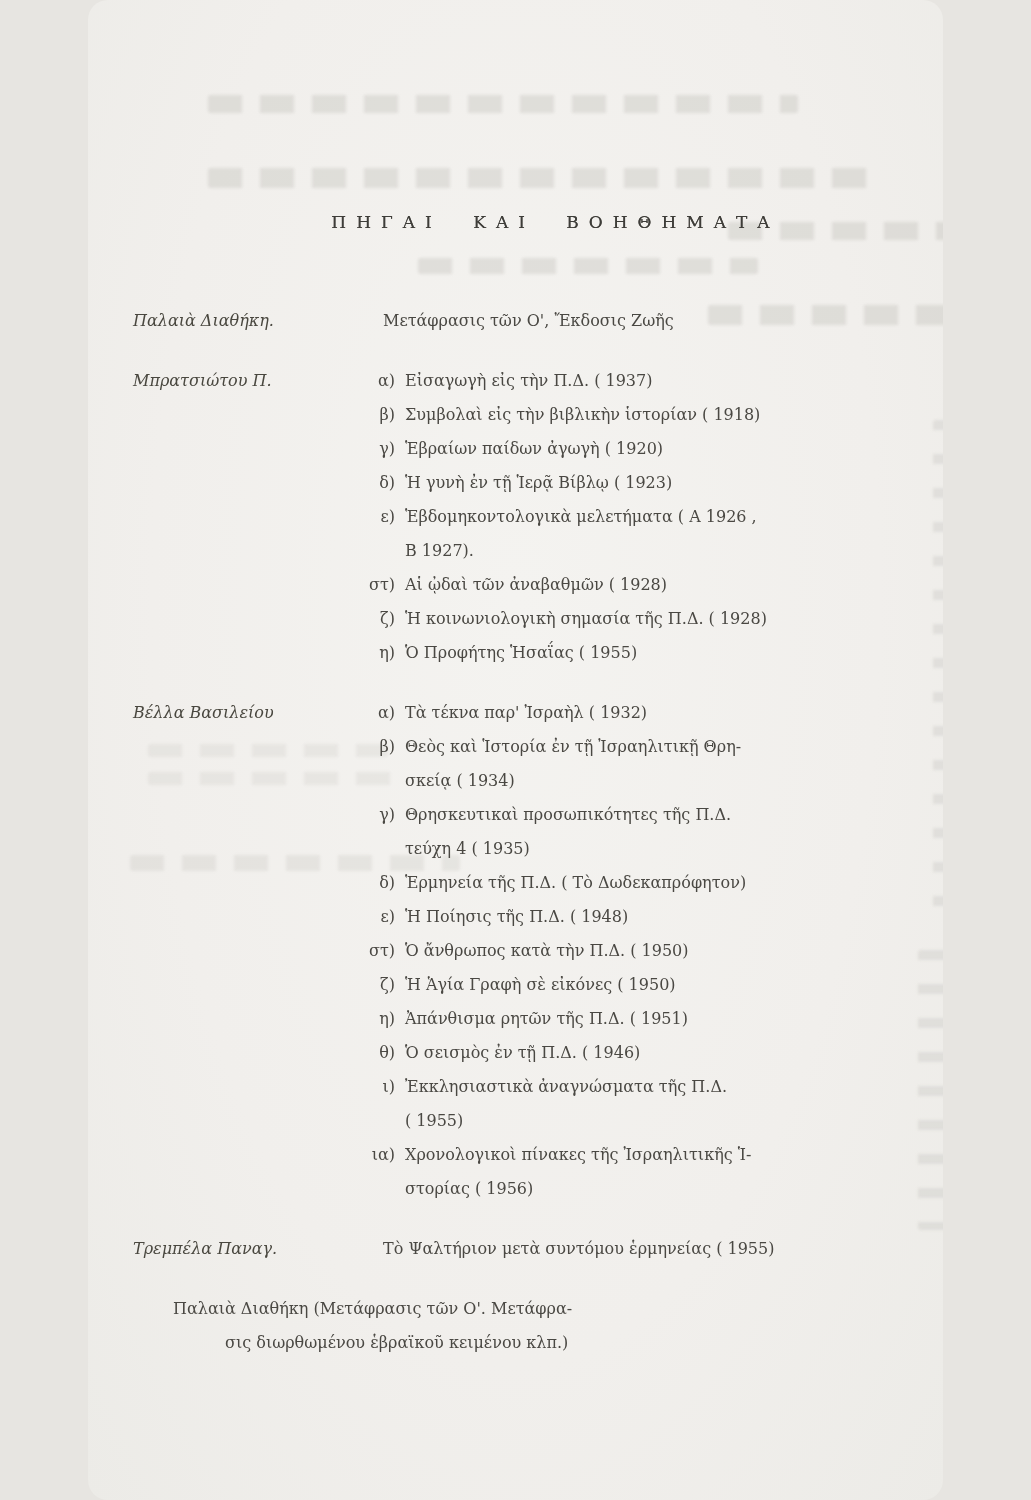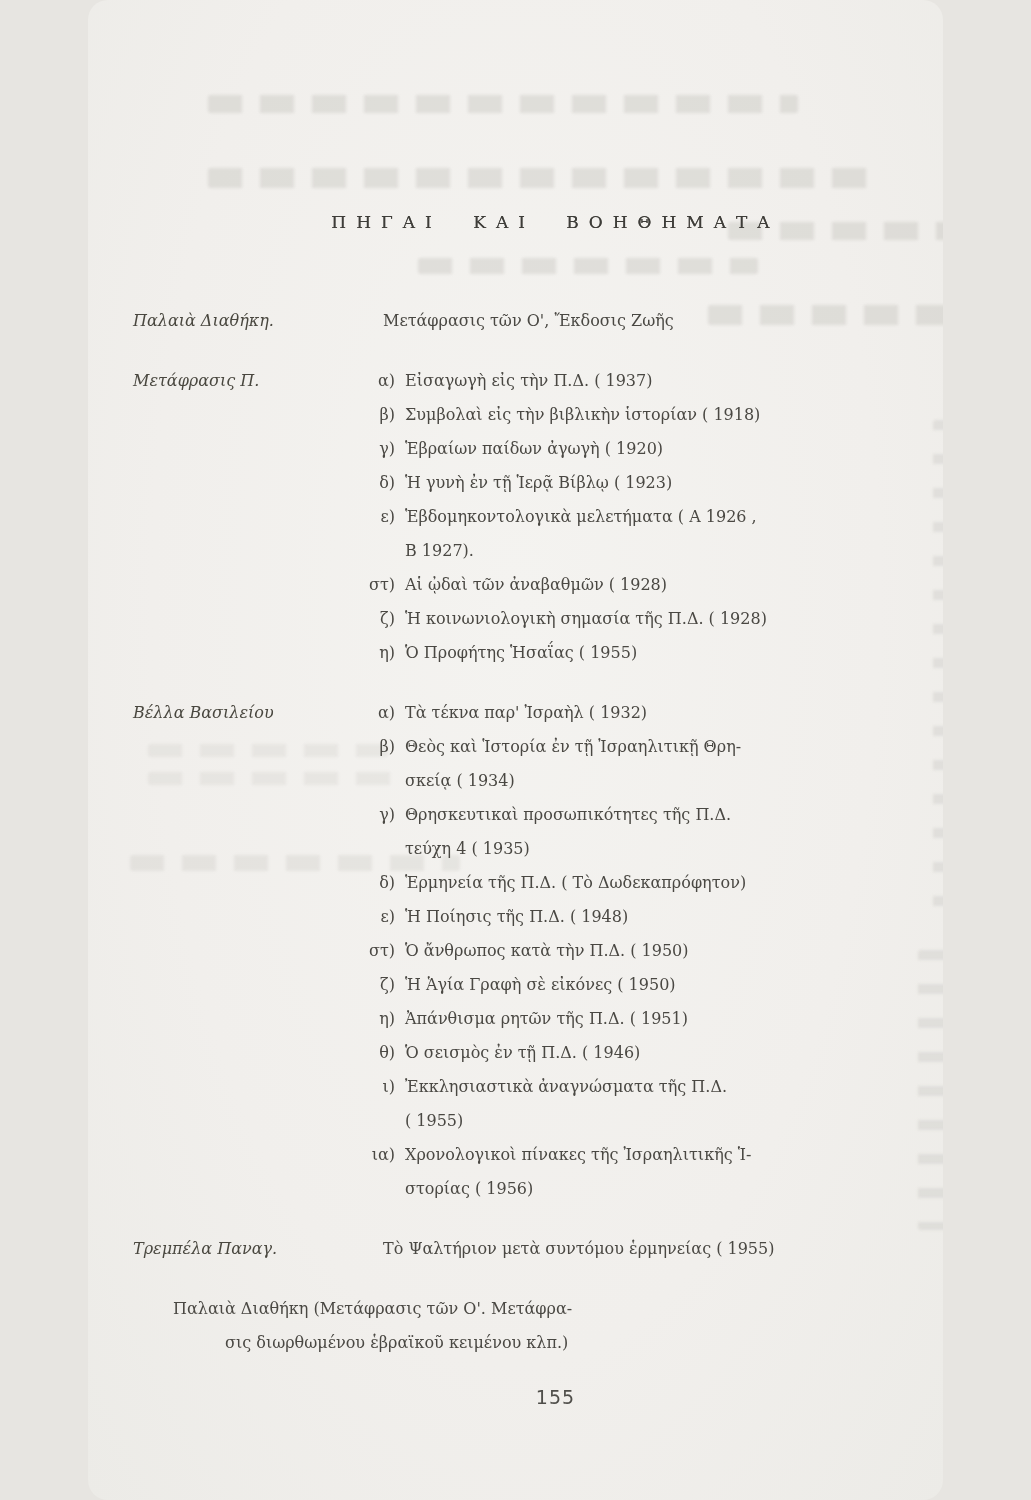--- a/index.html
+++ b/index.html
@@ -105,21 +105,21 @@
         <div class="author">Παλαιὰ Διαθήκη.</div>
         <div class="items">
           <div class="item no-label">
             <span class="item-label"></span>
             <span class="item-text">Μετάφρασις τῶν Ο', Ἔκδοσις Ζωῆς</span>
           </div>
         </div>
       </div>
 
       <div class="entry">
-        <div class="author">Μετάφρασις Π.</div>
+        <div class="author">Μπρατσιώτου Π.</div>
         <div class="items">
           <div class="item">
             <span class="item-label">α)</span>
             <span class="item-text">Εἰσαγωγὴ εἰς τὴν Π.Δ. ( 1937)</span>
           </div>
           <div class="item">
             <span class="item-label">β)</span>
             <span class="item-text">Συμβολαὶ εἰς τὴν βιβλικὴν ἱστορίαν ( 1918)</span>
           </div>
           <div class="item">
@@ -219,16 +219,15 @@
           <div class="item no-label">
             <span class="item-label"></span>
             <span class="item-text indent-wrap">Παλαιὰ Διαθήκη (Μετάφρασις τῶν Ο'. Μετάφρα-
 σις διωρθωμένου ἑβραϊκοῦ κειμένου κλπ.)</span>
           </div>
         </div>
       </div>
 
     </div>
 
-    <div class="page-number">155</div>
 
   </div>
 </div>
 
 </body></html>

